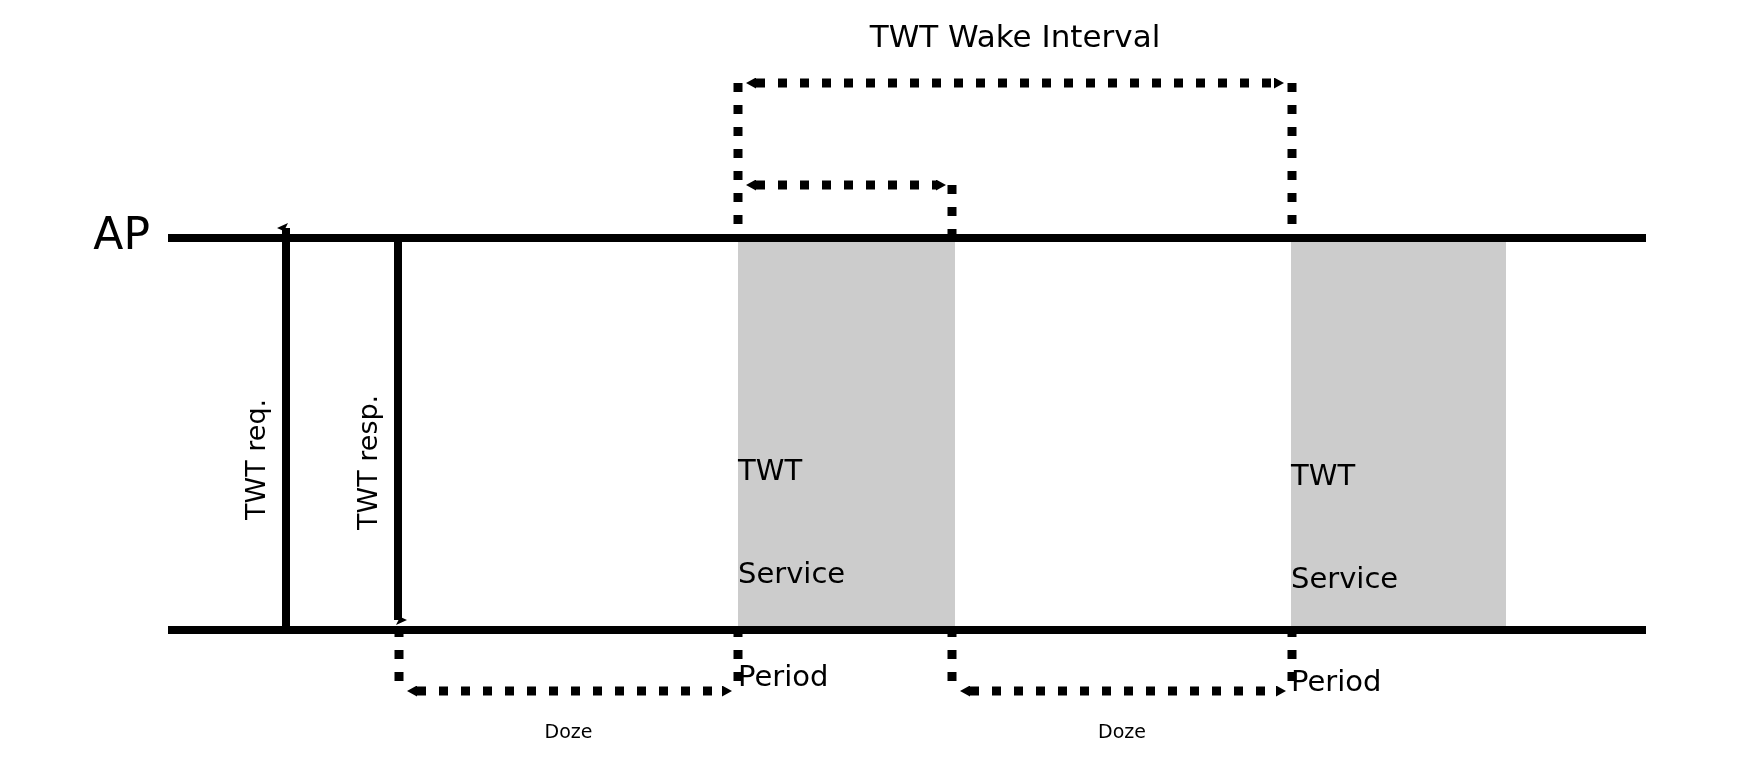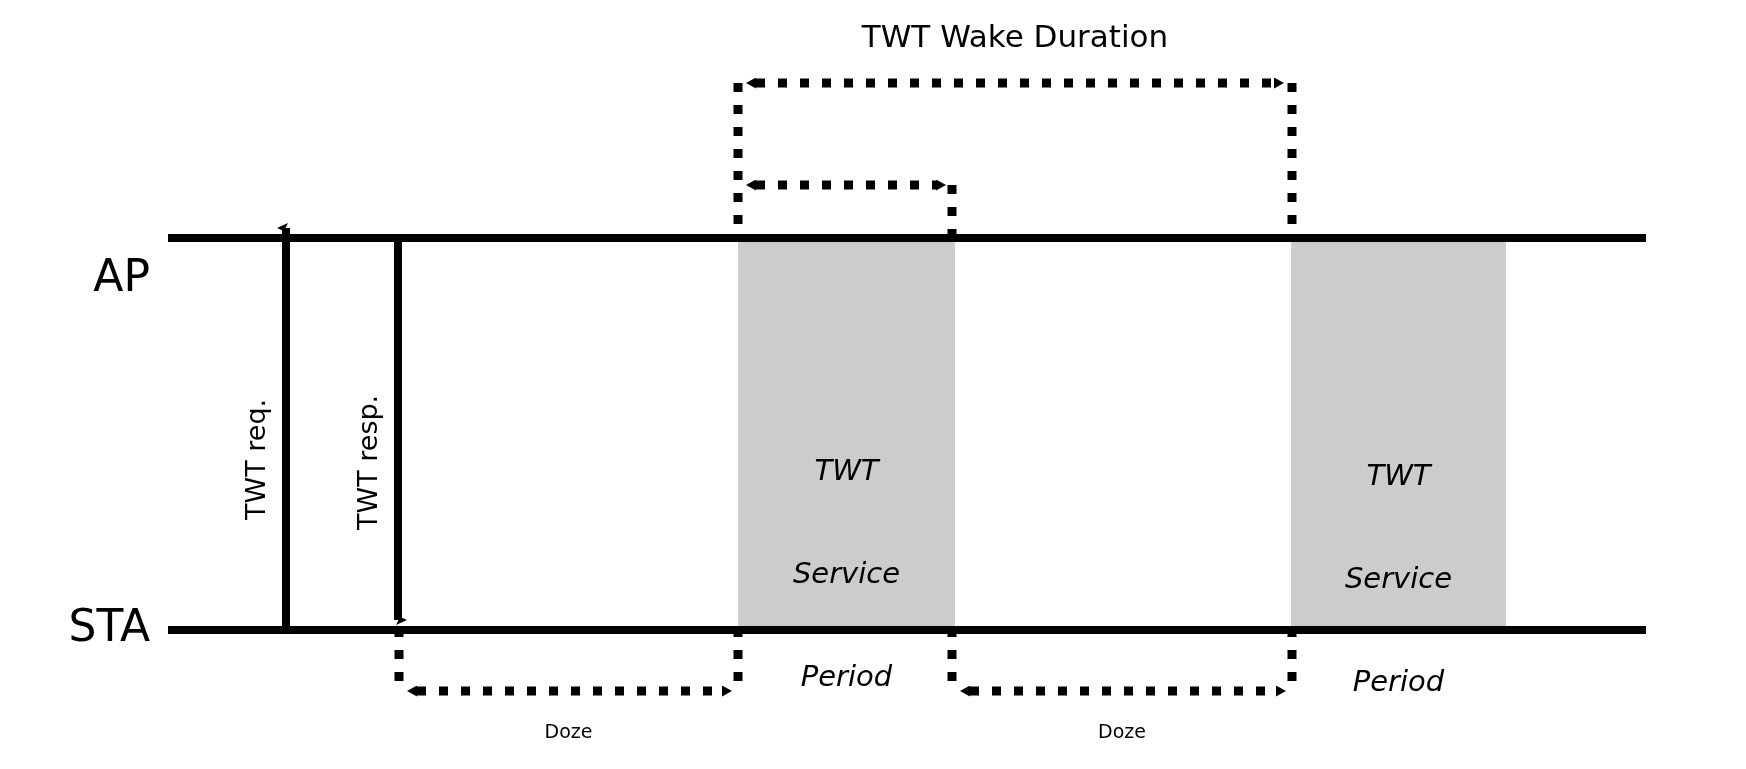--- a/index.html
+++ b/index.html
@@ -31,22 +31,20 @@
   .lane-label {
     font-size: 44px;
     text-align: right;
   }
   .measure-label {
     font-size: 31px;
     text-align: center;
   }
   .sp-label {
     font-size: 29px;
-    text-align: center;
-    font-style: italic;
   }
   .doze-label {
     font-size: 19px;
     text-align: center;
   }
   .vert-label {
     font-size: 27px;
     transform-origin: 0 0;
     transform: rotate(-90deg);
     white-space: nowrap;
@@ -102,27 +100,26 @@
       <line x1="417" y1="691" x2="722" y2="691" stroke="#000" stroke-width="9" stroke-dasharray="9 13" stroke-linecap="butt" marker-start="url(#arrow-tri-left)" marker-end="url(#arrow-tri-right)"></line>
     </g>
 
     <g>
       <line x1="952" y1="628" x2="952" y2="691" stroke="#000" stroke-width="9" stroke-dasharray="9 13" stroke-linecap="butt"></line>
       <line x1="1292" y1="628" x2="1292" y2="691" stroke="#000" stroke-width="9" stroke-dasharray="9 13" stroke-linecap="butt"></line>
       <line x1="970" y1="691" x2="1276" y2="691" stroke="#000" stroke-width="9" stroke-dasharray="9 13" stroke-linecap="butt" marker-start="url(#arrow-tri-left)" marker-end="url(#arrow-tri-right)"></line>
     </g>
   </svg>
 
-  <div class="lbl lane-label" style="left:30px; top:208px; width:120px;margin-top:42px;">AP</div>
-  <div class="lbl lane-label" style="left:10px; top:600px; width:140px;">STA</div>
+  <div class="lbl lane-label" style="left:30px; top:208px; width:120px;">AP</div>
 
   <div class="lbl vert-label" style="left:240px; top:520px;">TWT req.</div>
   <div class="lbl vert-label" style="left:352px; top:530px;">TWT resp.</div>
 
-  <div class="lbl measure-label" style="left:765px; top:18px; width:500px;">TWT Wake Duration</div>
+  <div class="lbl measure-label" style="left:765px; top:18px; width:500px;">TWT Wake Interval</div>
 
   <div class="lbl sp-label" style="left:738px; top:385px; width:217px;">
     <div>TWT</div>
     <div>Service</div>
     <div>Period</div>
   </div>
   <div class="lbl sp-label" style="left:1291px; top:390px; width:215px;">
     <div>TWT</div>
     <div>Service</div>
     <div>Period</div>

